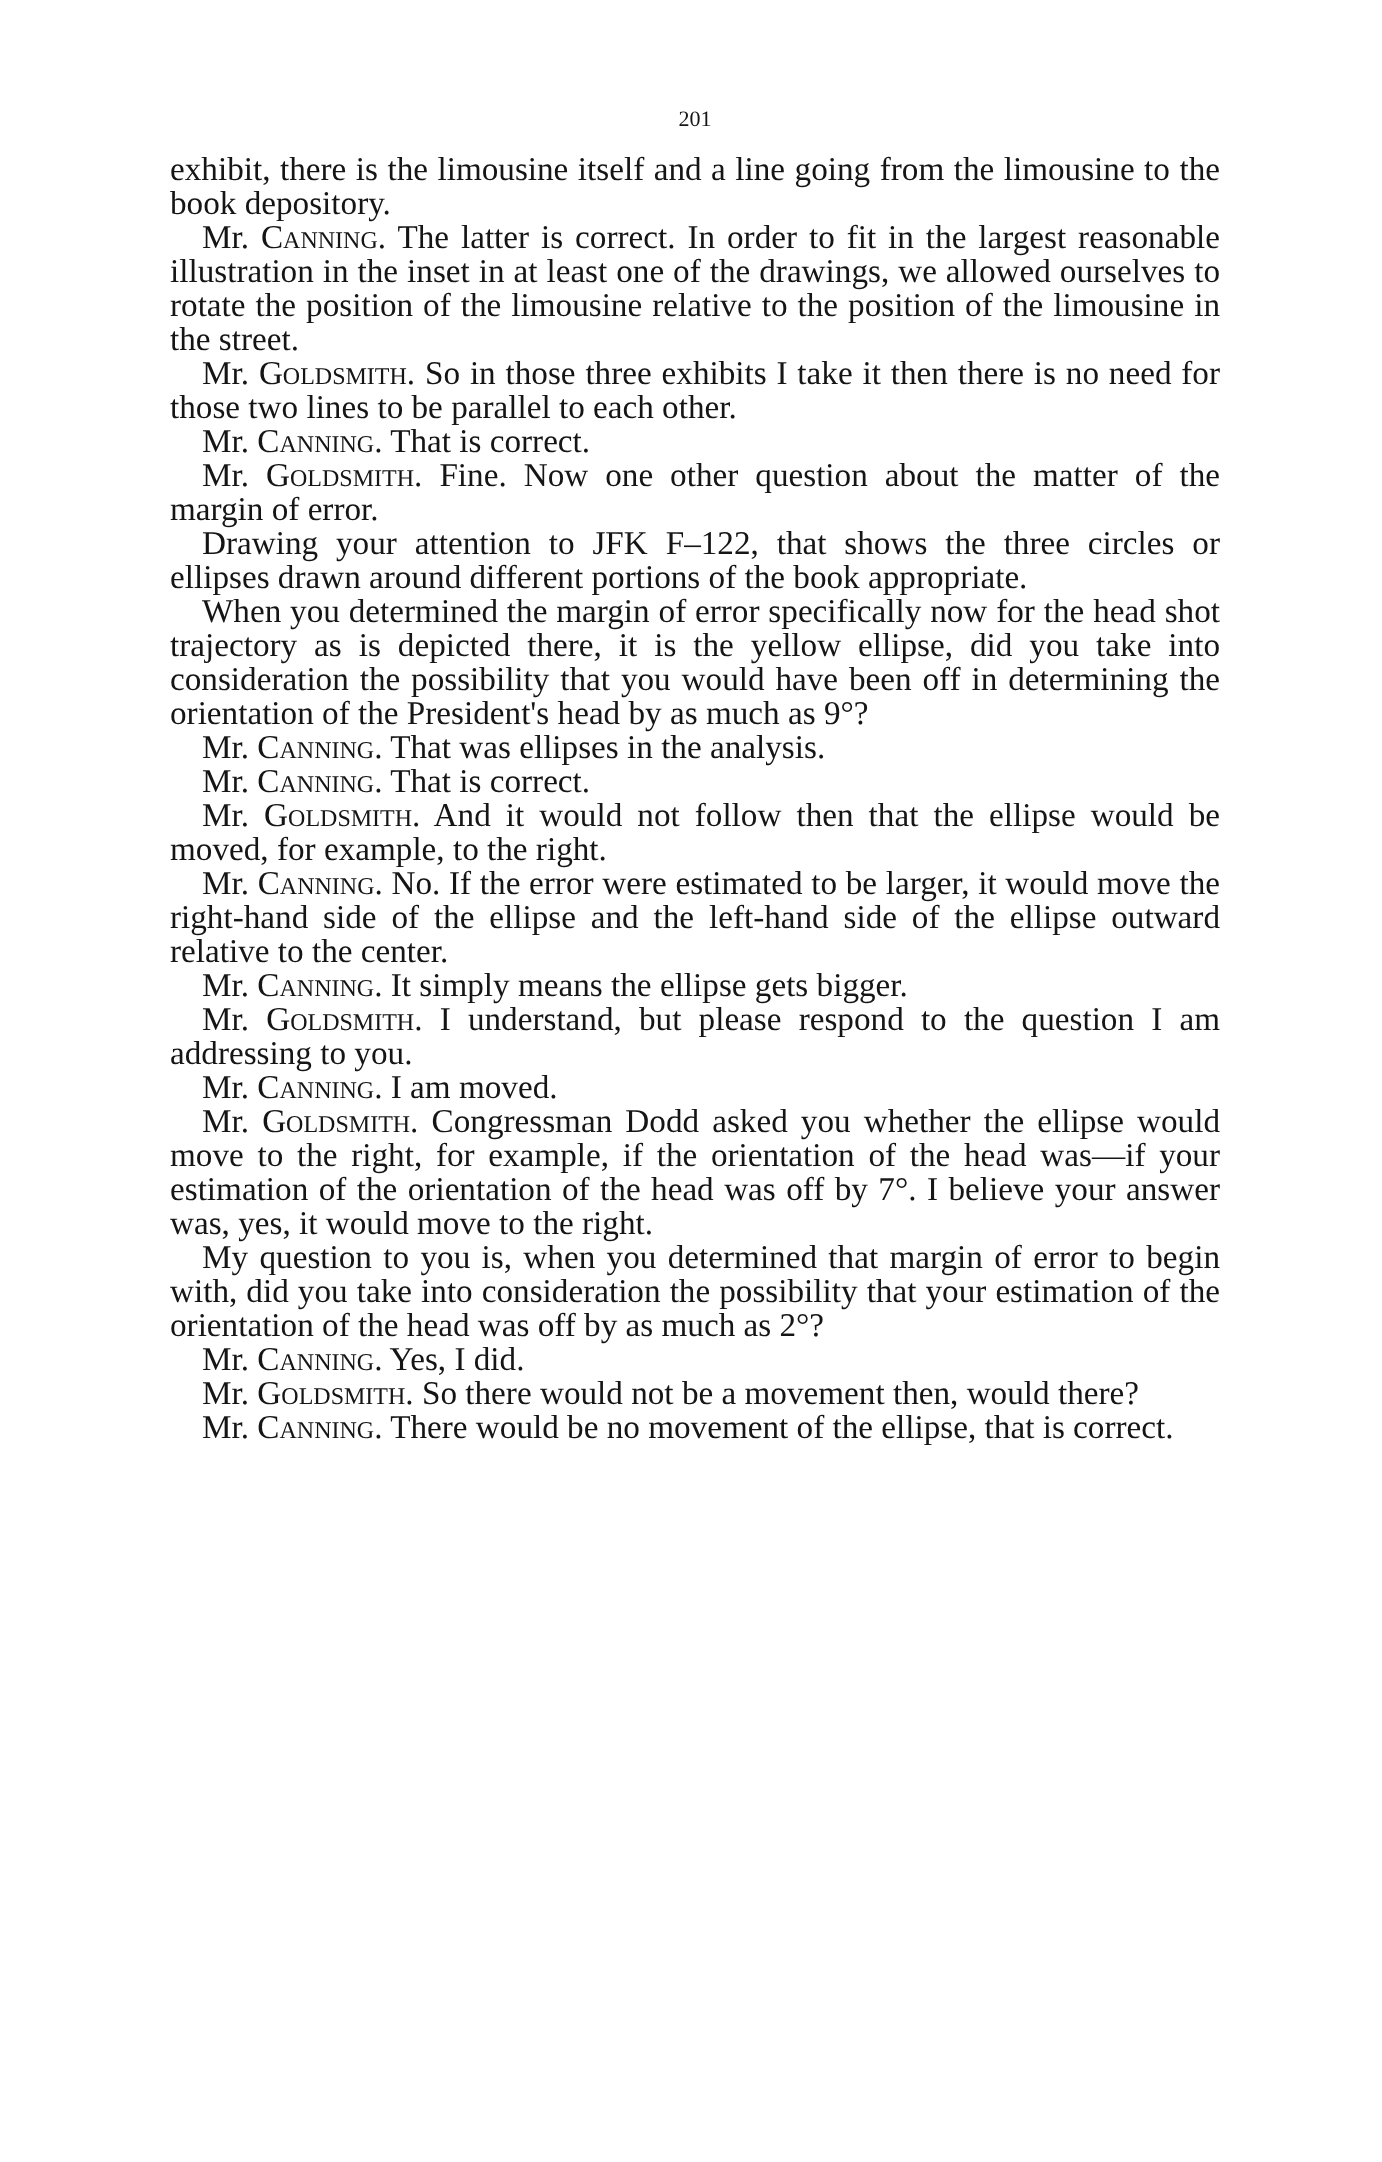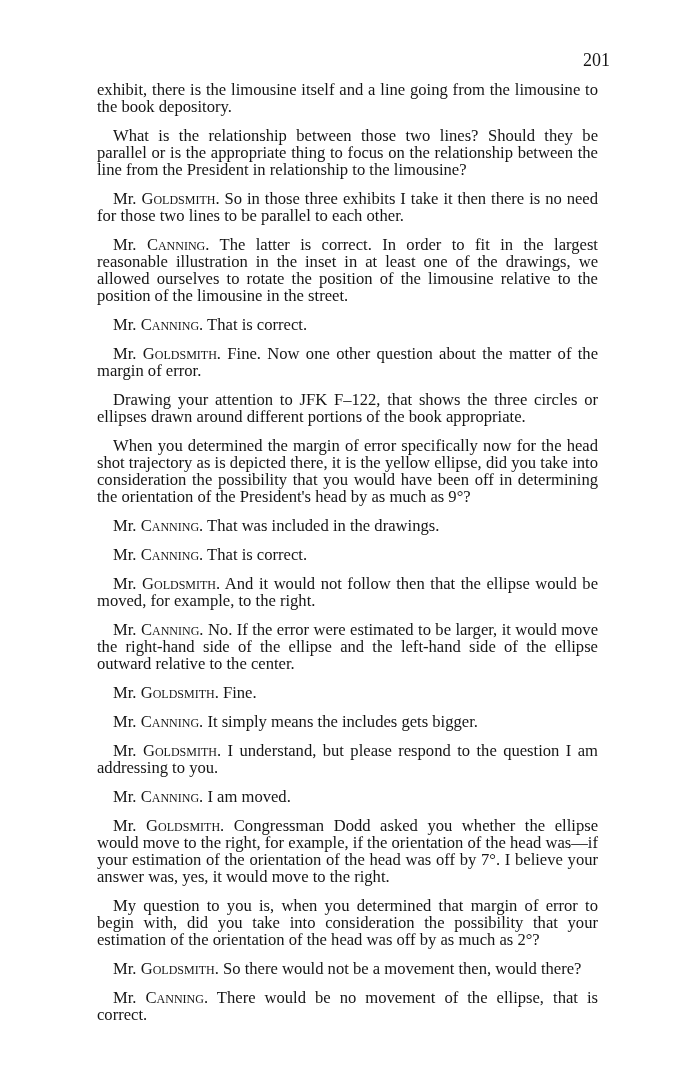--- a/index.html
+++ b/index.html
@@ -9,49 +9,48 @@
     left: 85px;
     top: 52px;
     width: 525px;
     font-family: "Liberation Serif", "DejaVu Serif", serif;
     font-size: 16.6px;
     line-height: 17.0px;
     color: #151515;
     text-align: justify;
   }
   .page-number {
-    text-align: right;
+    text-align: center;
     margin-bottom: 7px;
-    font-size: 18px;
+    font-size: 11px;
   }
-  .para { margin: 12px; text-indent: 16px; }
+  .para { margin: 0; text-indent: 16px; }
   .para.first { text-indent: 0; }
   .speaker { font-variant: small-caps; }
   .speaker-title { }
 </style>
 </head>
 <body>
 
 <div class="page">
   <div class="page-number">201</div>
   <div id="body-text">
       <p class="para first"><span>exhibit, there is the limousine itself and a line going from the limousine to the book depository.</span></p>
-      <p class="para"><span>What is the relationship between those two lines? Should they be parallel or is the appropriate thing to focus on the relationship between the line from the President in relationship to the limousine?</span></p>
+      <p class="para"><span class="speaker-title">Mr.</span> <span class="speaker">Canning.</span> <span>The latter is correct. In order to fit in the largest reasonable illustration in the inset in at least one of the drawings, we allowed ourselves to rotate the position of the limousine relative to the position of the limousine in the street.</span></p>
       <p class="para"><span class="speaker-title">Mr.</span> <span class="speaker">Goldsmith.</span> <span>So in those three exhibits I take it then there is no need for those two lines to be parallel to each other.</span></p>
-      <p class="para"><span class="speaker-title">Mr.</span> <span class="speaker">Canning.</span> <span>The latter is correct. In order to fit in the largest reasonable illustration in the inset in at least one of the drawings, we allowed ourselves to rotate the position of the limousine relative to the position of the limousine in the street.</span></p>
       <p class="para"><span class="speaker-title">Mr.</span> <span class="speaker">Canning.</span> <span>That is correct.</span></p>
       <p class="para"><span class="speaker-title">Mr.</span> <span class="speaker">Goldsmith.</span> <span>Fine. Now one other question about the matter of the margin of error.</span></p>
       <p class="para"><span>Drawing your attention to JFK F–122, that shows the three circles or ellipses drawn around different portions of the book appropriate.</span></p>
       <p class="para"><span>When you determined the margin of error specifically now for the head shot trajectory as is depicted there, it is the yellow ellipse, did you take into consideration the possibility that you would have been off in determining the orientation of the President's head by as much as 9°?</span></p>
-      <p class="para"><span class="speaker-title">Mr.</span> <span class="speaker">Canning.</span> <span>That was included in the drawings.</span></p>
+      <p class="para"><span class="speaker-title">Mr.</span> <span class="speaker">Canning.</span> <span>That was ellipses in the analysis.</span></p>
       <p class="para"><span class="speaker-title">Mr.</span> <span class="speaker">Canning.</span> <span>That is correct.</span></p>
       <p class="para"><span class="speaker-title">Mr.</span> <span class="speaker">Goldsmith.</span> <span>And it would not follow then that the ellipse would be moved, for example, to the right.</span></p>
       <p class="para"><span class="speaker-title">Mr.</span> <span class="speaker">Canning.</span> <span>No. If the error were estimated to be larger, it would move the right-hand side of the ellipse and the left-hand side of the ellipse outward relative to the center.</span></p>
-      <p class="para"><span class="speaker-title">Mr.</span> <span class="speaker">Goldsmith.</span> <span>Fine.</span></p>
-      <p class="para"><span class="speaker-title">Mr.</span> <span class="speaker">Canning.</span> <span>It simply means the includes gets bigger.</span></p>
+      <p class="para"><span class="speaker-title">Mr.</span> <span class="speaker">Canning.</span> <span>It simply means the ellipse gets bigger.</span></p>
       <p class="para"><span class="speaker-title">Mr.</span> <span class="speaker">Goldsmith.</span> <span>I understand, but please respond to the question I am addressing to you.</span></p>
       <p class="para"><span class="speaker-title">Mr.</span> <span class="speaker">Canning.</span> <span>I am moved.</span></p>
       <p class="para"><span class="speaker-title">Mr.</span> <span class="speaker">Goldsmith.</span> <span>Congressman Dodd asked you whether the ellipse would move to the right, for example, if the orientation of the head was—if your estimation of the orientation of the head was off by 7°. I believe your answer was, yes, it would move to the right.</span></p>
       <p class="para"><span>My question to you is, when you determined that margin of error to begin with, did you take into consideration the possibility that your estimation of the orientation of the head was off by as much as 2°?</span></p>
+      <p class="para"><span class="speaker-title">Mr.</span> <span class="speaker">Canning.</span> <span>Yes, I did.</span></p>
       <p class="para"><span class="speaker-title">Mr.</span> <span class="speaker">Goldsmith.</span> <span>So there would not be a movement then, would there?</span></p>
       <p class="para"><span class="speaker-title">Mr.</span> <span class="speaker">Canning.</span> <span>There would be no movement of the ellipse, that is correct.</span></p>
     </div>
 </div>
 
 </body></html>

